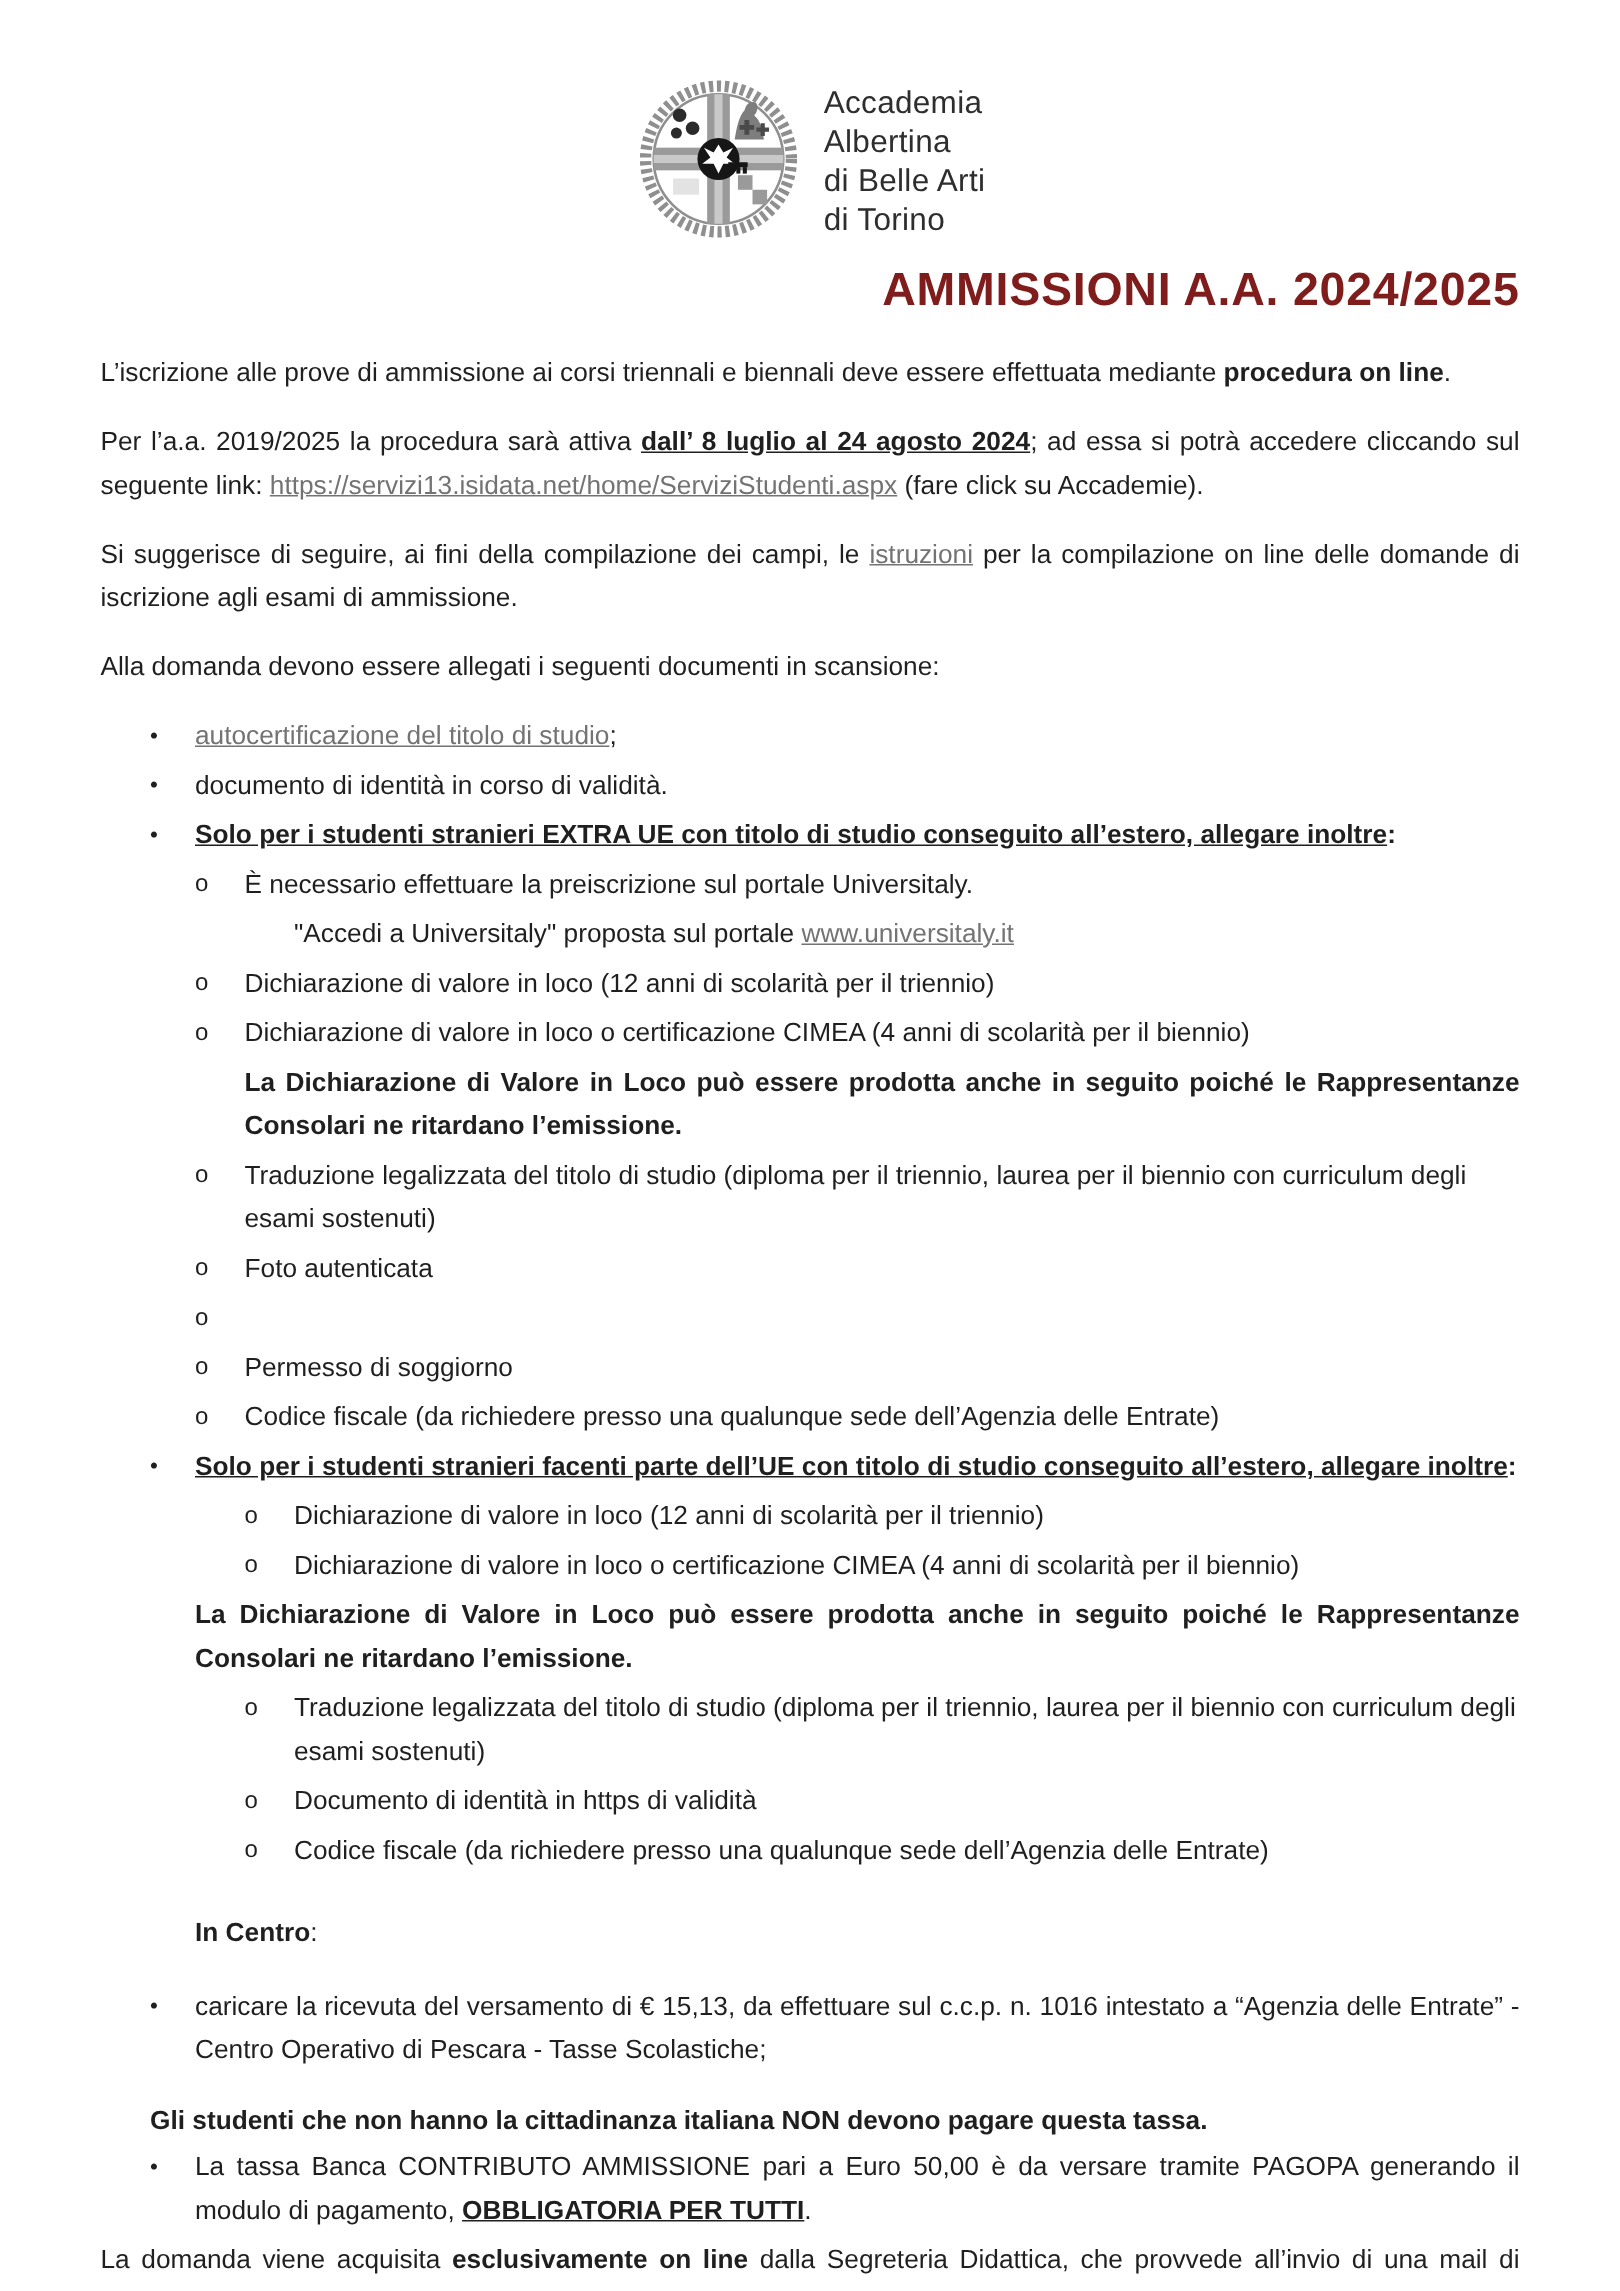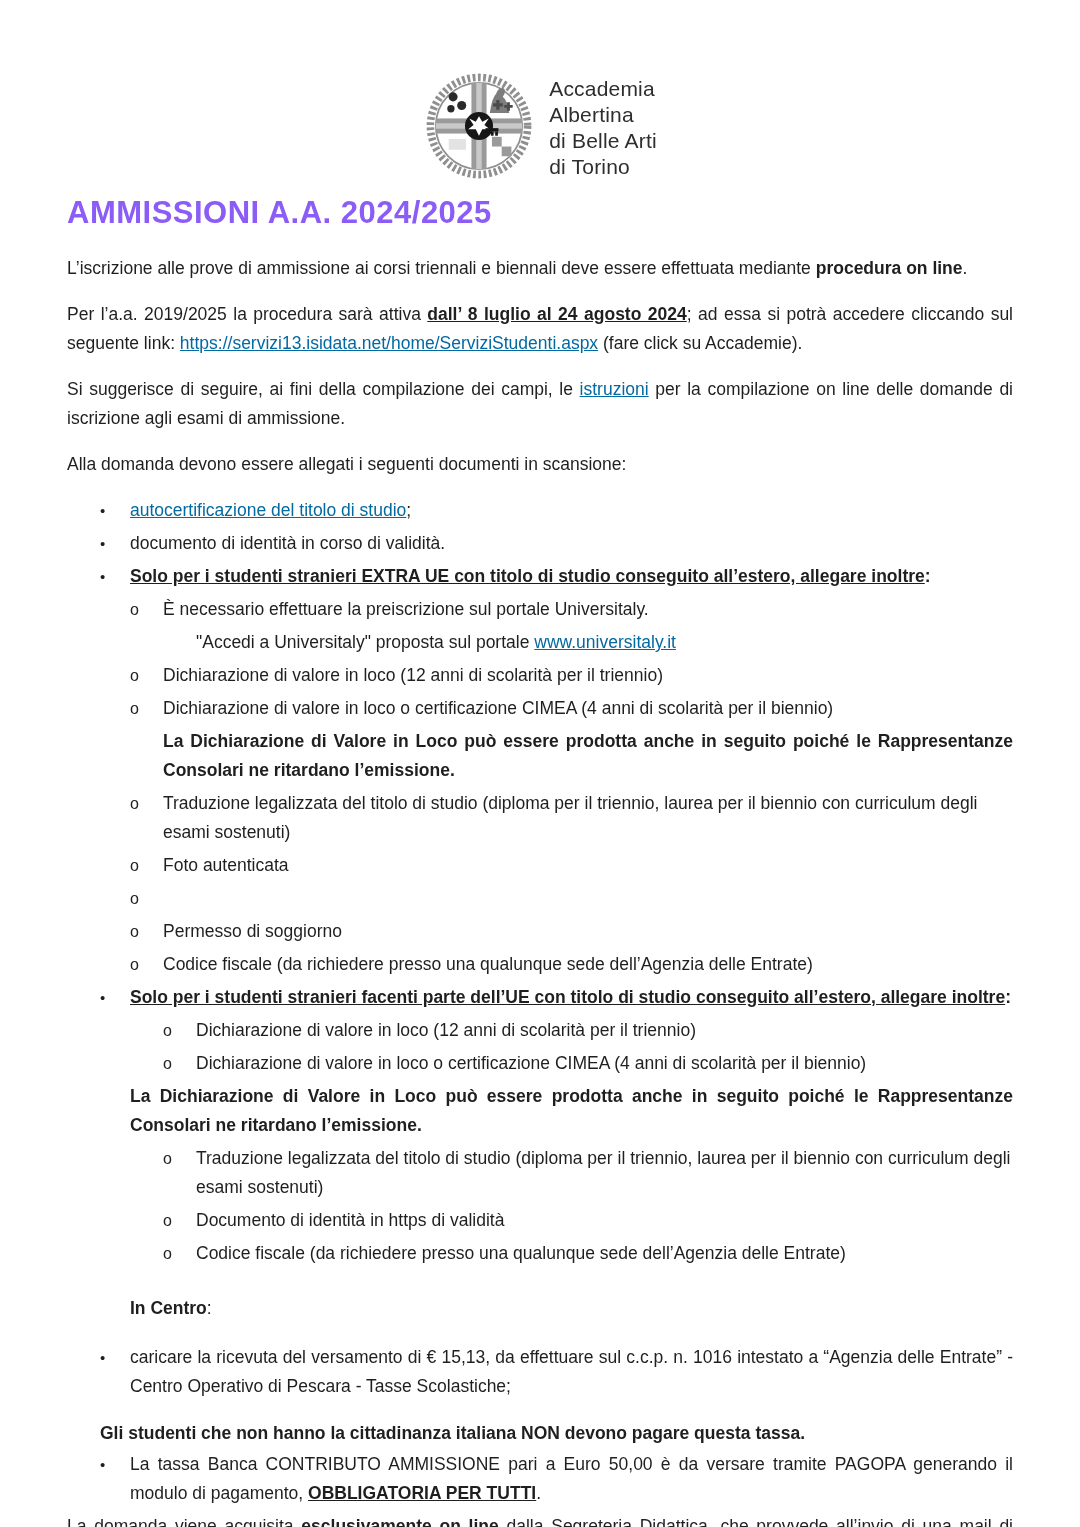--- a/index.html
+++ b/index.html
@@ -2,36 +2,36 @@
 <html><head>
 <meta charset="utf-8">
 <style>
   * { margin:0; padding:0; box-sizing:border-box; }
   html,body { background:#ffffff; }
   body {
     width:1080px; height:1527px; margin:0 auto; position:relative;
     font-family:"Liberation Sans","DejaVu Sans",sans-serif;
     color:#1f1f1f; font-size:17.5px; line-height:29px;
   }
-  .page { width:1080px; height:1527px; padding:72px 67px 0 67px; overflow:hidden; background:#fff; }
+  .page { width:1080px; height:1527px; padding:52px 67px 0 67px; overflow:hidden; background:#fff; }
 
   
   .logo-row { display:flex; justify-content:center; align-items:flex-start; gap:14px; }
   .crest { width:112px; height:108px; flex:none; }
   .org { padding-top:4px; font-size:21px; line-height:26px; color:#2e2e2e; letter-spacing:0.2px; }
-  h1.title { text-align:left; font-size:31px; line-height:34px; font-weight:700; letter-spacing:0.5px; color:#8b5cf6; margin:16px 0 24px 0; }
+  h1.title { text-align:right; font-size:31px; line-height:34px; font-weight:700; letter-spacing:0.5px; color:#7f1d1d; margin:16px 0 24px 0; }
 
   
   p.para { margin:0 0 17px 0; }
   .just { text-align:justify; }
 
   
   .b { font-weight:700; }
   .bu { font-weight:700; text-decoration:underline; }
-  .link { color:#0369a1; text-decoration:underline; }
+  .link { color:#737373; text-decoration:underline; }
 
   
   .li { display:flex; margin:0 0 4px 0; }
   .l1 { padding-left:33px; }
   .l1 > .mk { width:30px; flex:none; font-size:15px; }
   .l2 { padding-left:63px; }
   .l2 > .mk, .l2b > .mk { width:33px; flex:none; font-size:16px; }
   .l2b { padding-left:96px; }
   .ct { flex:1; }
   .cont-extra { padding-left:129px; margin:0 0 4px 0; }  

